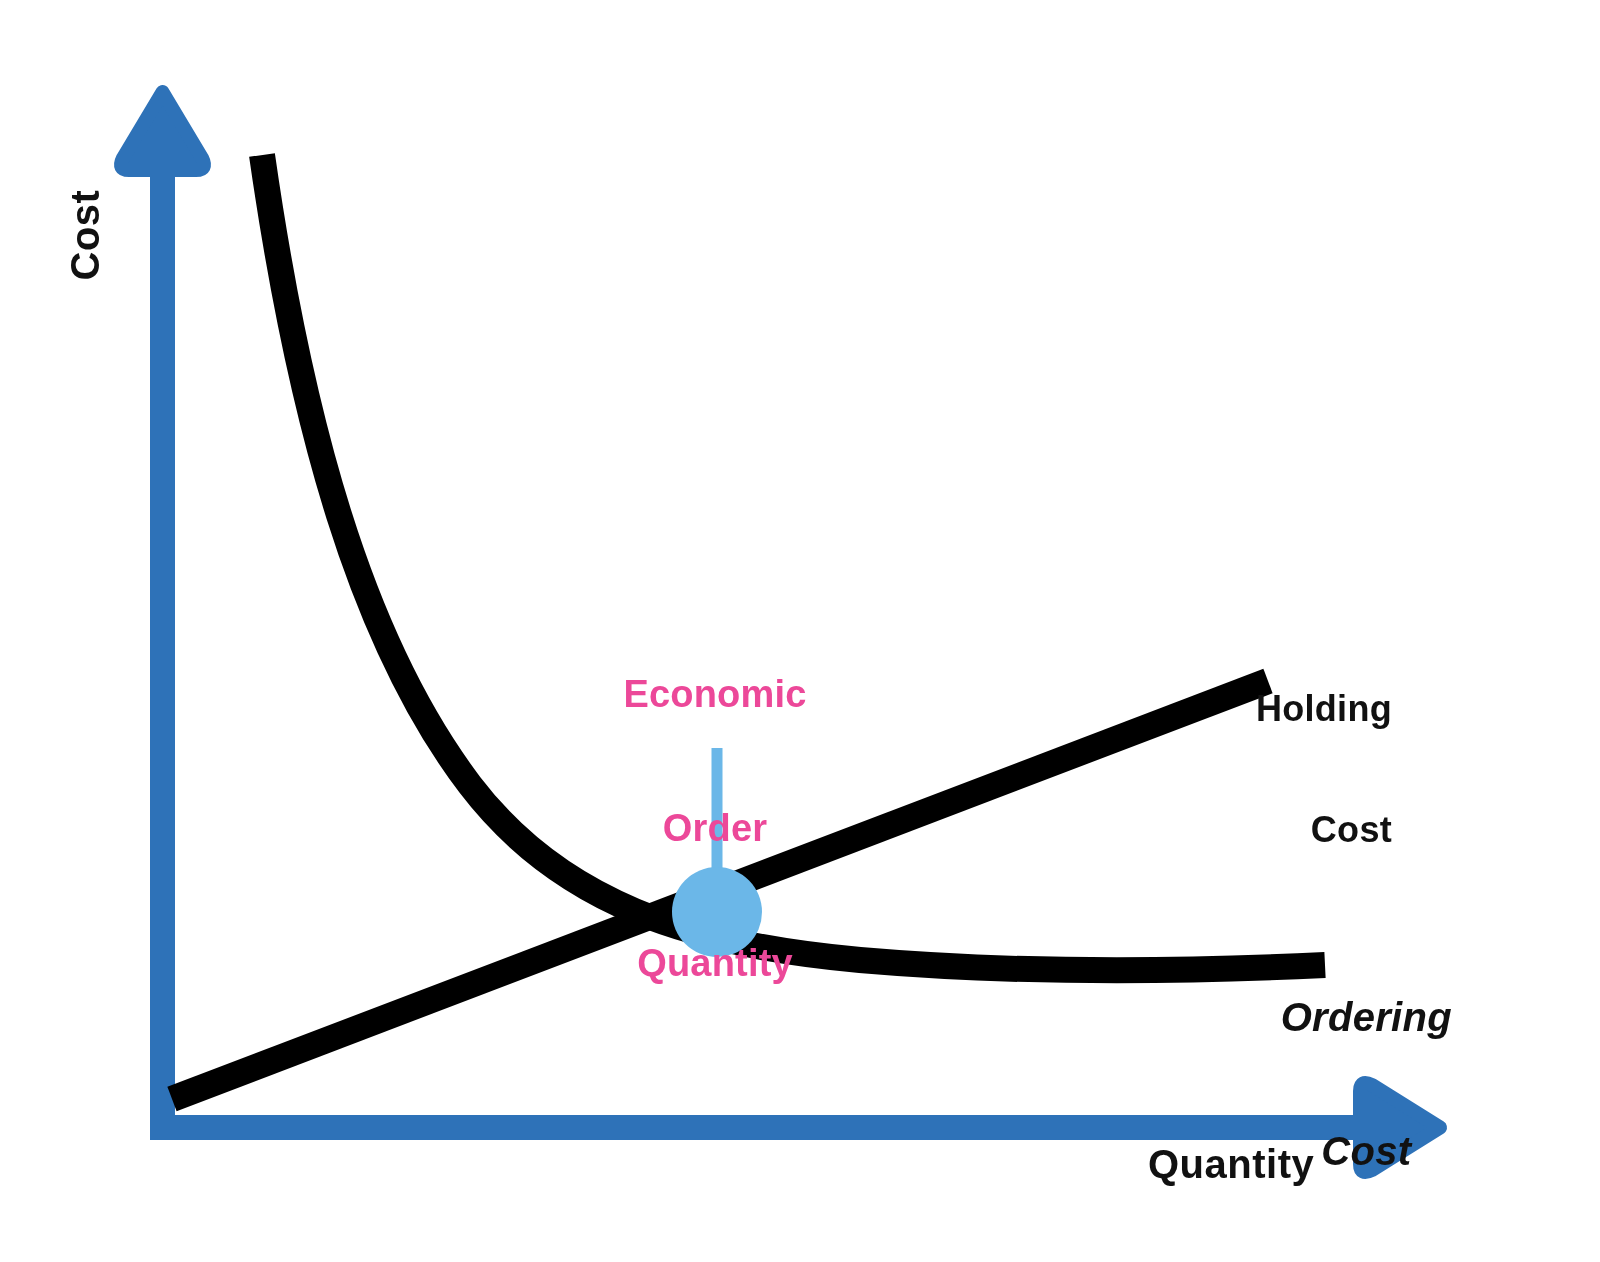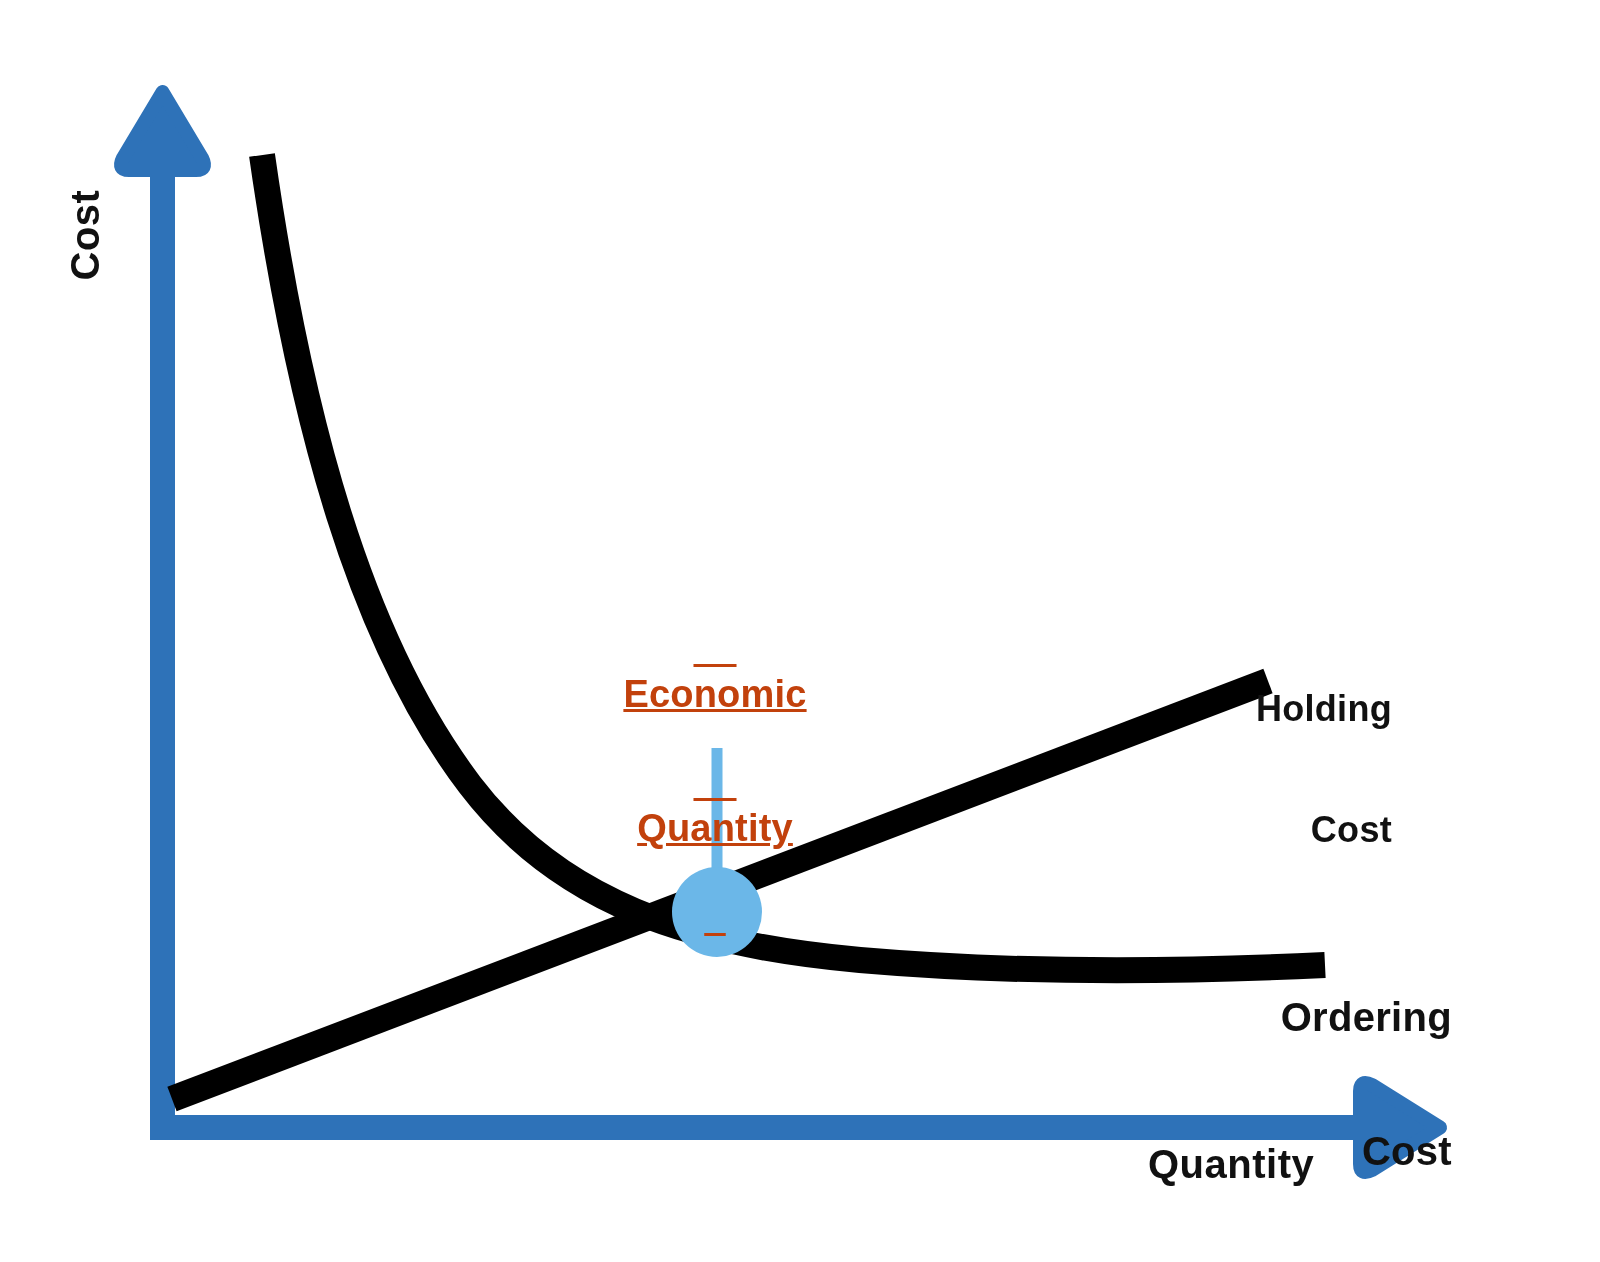--- a/index.html
+++ b/index.html
@@ -57,22 +57,23 @@
     right: 208px;
     top: 608px;
     font-size: 36px;
     text-align: right;
     letter-spacing: 0.3px;
   }
   #label-ordering-cost {
     right: 148px;
     top: 905px;
     font-size: 40px;
-    text-align: right;
+    text-align: center;
     letter-spacing: 0.3px;
+    font-style: italic;
   }
   
   #label-eoq {
     left: 590px;
     top: 582px;
     width: 250px;
     font-size: 38px;
     text-align: center;
     letter-spacing: 0.2px;
     line-height: 1.18;
@@ -118,18 +119,19 @@
   <div class="lbl" id="label-holding-cost">
     <span class="eoq-line">Holding</span>
     <span class="eoq-line">Cost</span>
   </div>
 
   <div class="lbl" id="label-ordering-cost">
     <span class="eoq-line">Ordering</span>
     <span class="eoq-line">Cost</span>
   </div>
 
-  <div class="lbl" id="label-eoq" style="color:#c2410c;text-decoration:underline;">
+  <div class="lbl" id="label-eoq" style="color:#ec4899;">
     <span class="eoq-line">Economic</span>
+    <span class="eoq-line">Order</span>
     <span class="eoq-line">Quantity</span>
   </div>
 
 </div>
 
 </body></html>

